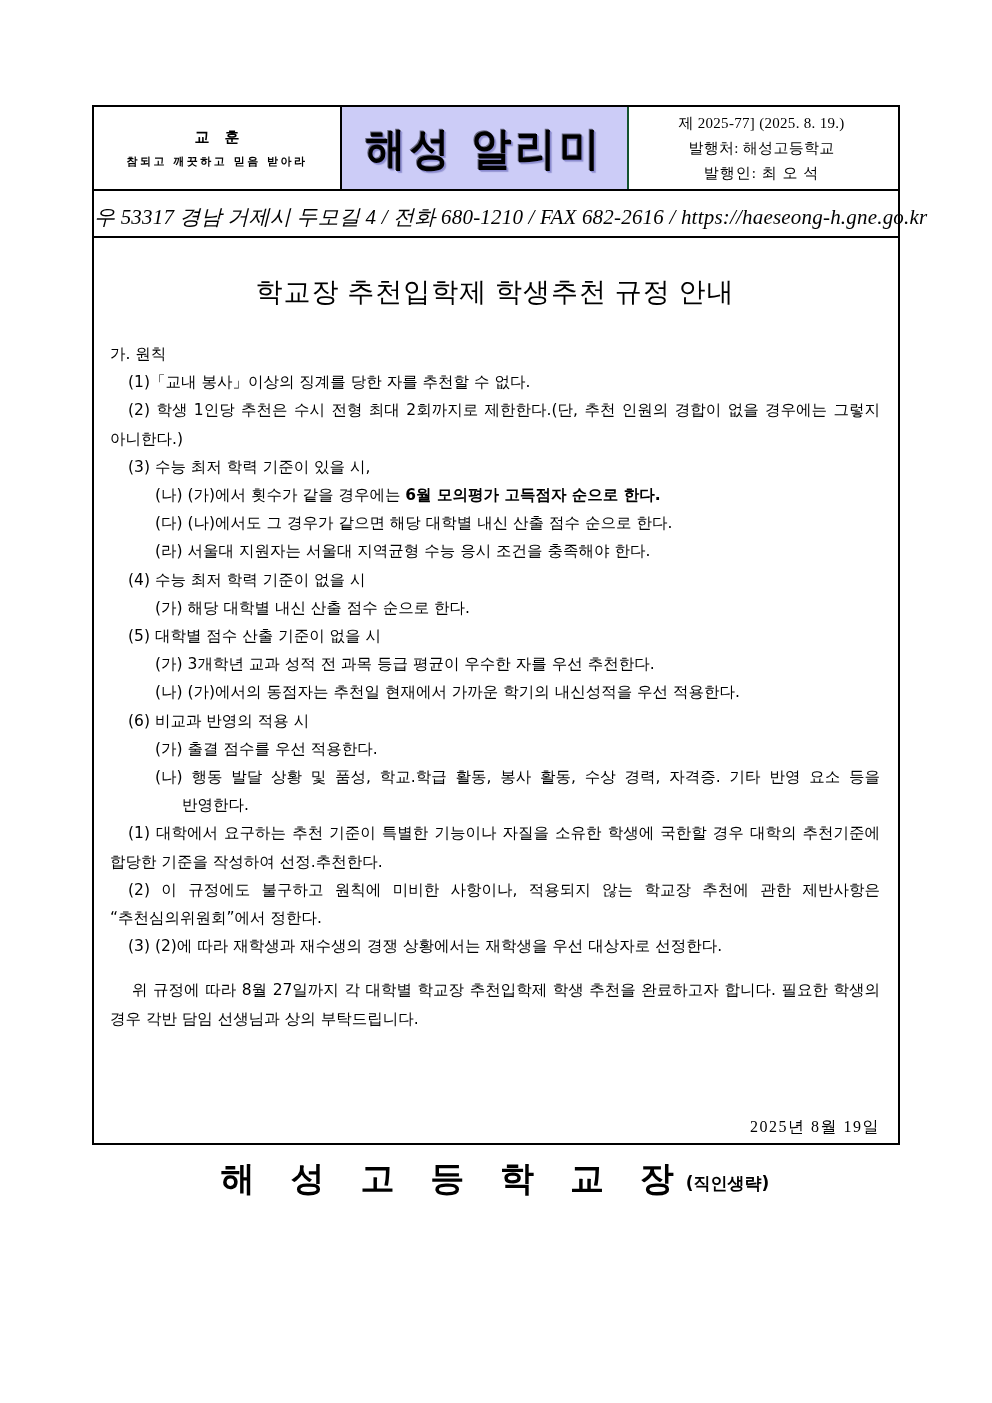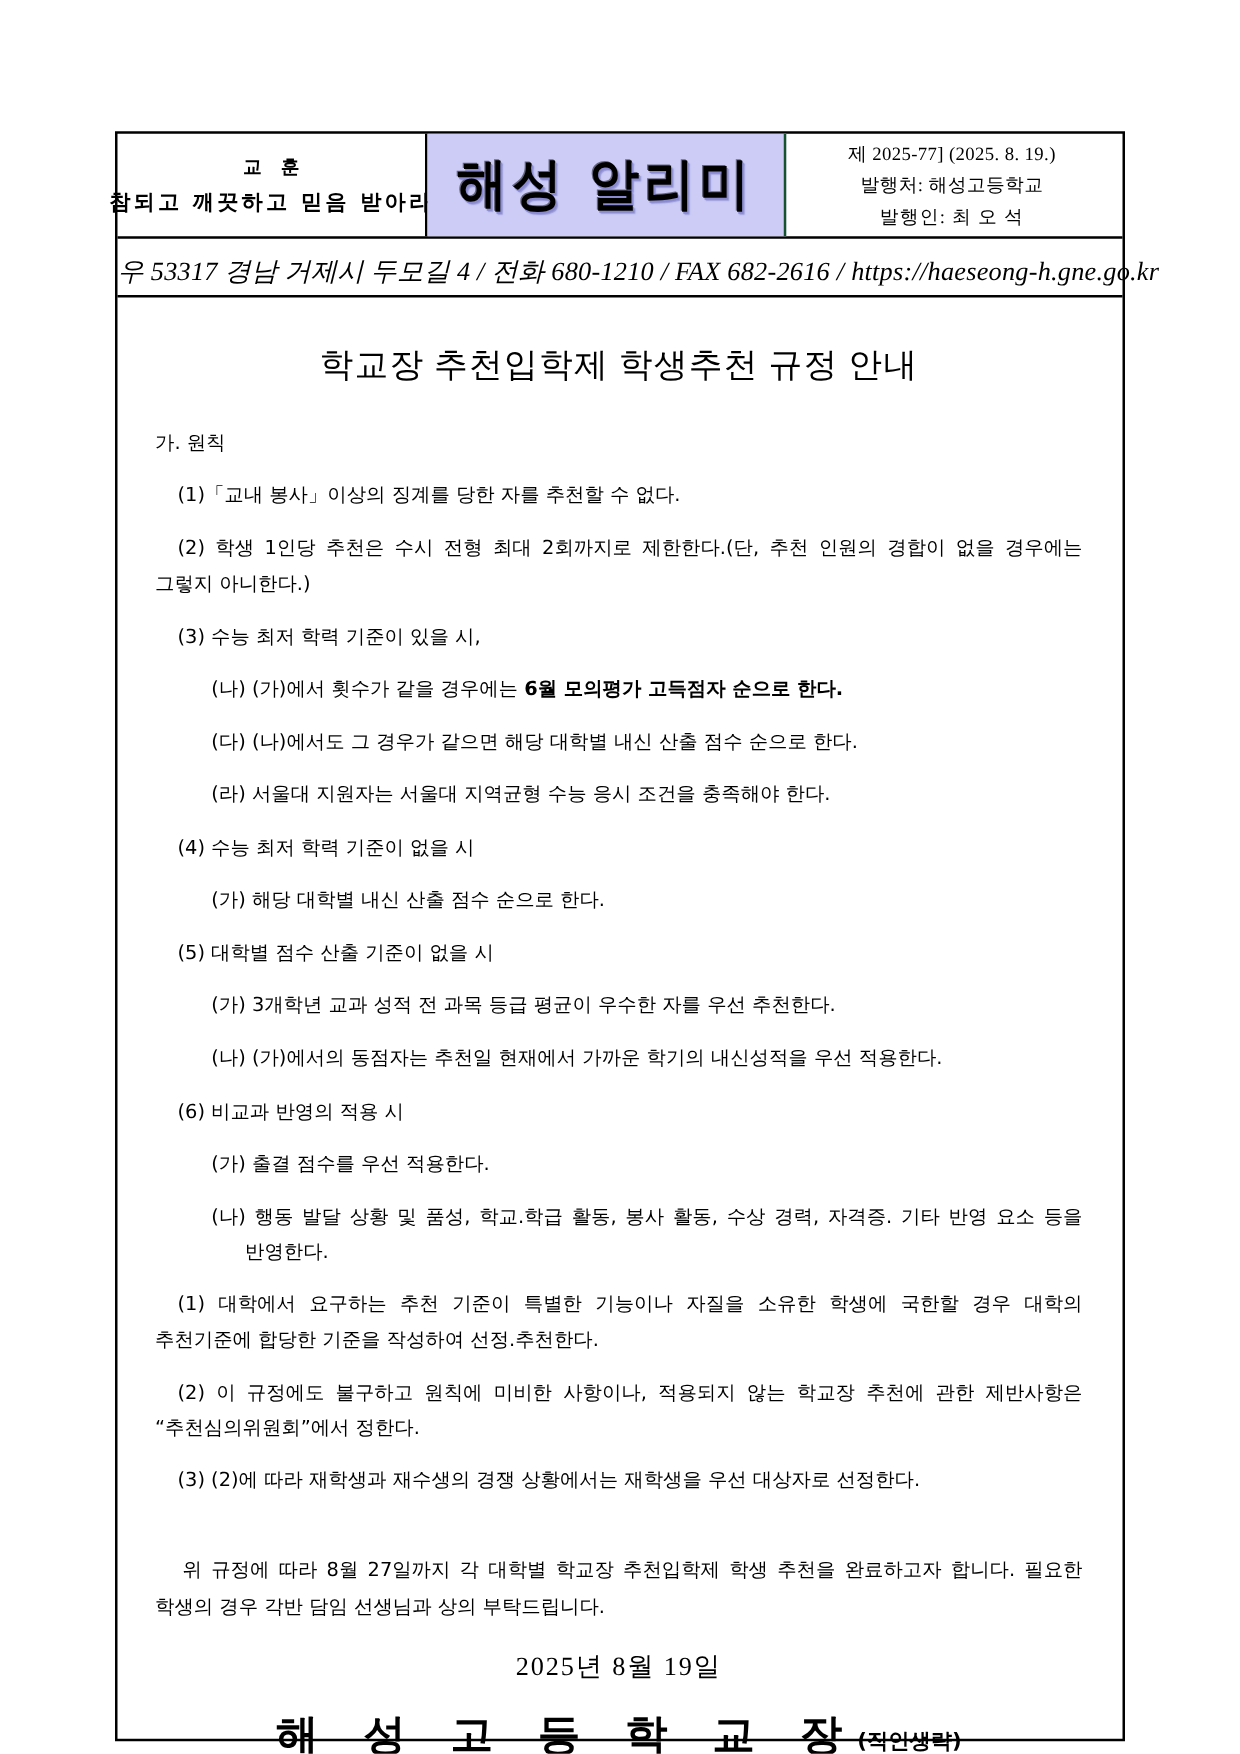--- a/index.html
+++ b/index.html
@@ -14,21 +14,21 @@
     color: #000000;
     position: relative;
     overflow: hidden;
   }
 
   .page {
     position: absolute;
     left: 92px;
     top: 105px;
     width: 808px;
-    height: 1288px;
+    height: 1040px;
     border: 2px solid #000;
     box-sizing: border-box;
     background: #fff;
   }
 
   
   .masthead {
     display: flex;
     align-items: stretch;
     border-bottom: 2px solid #000;
@@ -51,21 +51,21 @@
     font-family: "DejaVu Sans", sans-serif;
     font-weight: bold;
     font-size: 15px;
     letter-spacing: 5px;
     margin-bottom: 7px;
     text-indent: 5px;
   }
   .motto-text {
     font-family: "DejaVu Sans", sans-serif;
     font-weight: bold;
-    font-size: 17px;
+    font-size: 11px;
     letter-spacing: 2.5px;
     white-space: nowrap;
   }
 
   .banner-cell {
     width: 287px;
     background: #ccccf7;
     border-right: 2px solid #14532d;
     justify-content: center;
   }
@@ -123,38 +123,38 @@
     letter-spacing: 1px;
     margin: 14px 0 30px;
   }
 
   .blk {
     font-family: "DejaVu Sans", sans-serif;
     font-size: 15.5px;
     line-height: 1.82;
     text-align: justify;
     text-justify: inter-ideograph;
-    margin: 14px;
+    margin: 0;
     word-break: keep-all;
   }
   .lvl0  { padding-left: 0px;  text-indent: 0; }
   .lvl1  { padding-left: 0px;  text-indent: 18px; }
   .lvl2  { padding-left: 0px;  text-indent: 45px; }
   .lvl2h { padding-left: 72px; text-indent: -27px; }
   .para  { padding-left: 0px;  text-indent: 22px; }
   .b { font-weight: bold; }
 
   .spacer-sm { height: 16px; }
 
   
   .date-line {
-    text-align: center;
-    font-size: 21px;
+    text-align: right;
+    font-size: 16px;
     letter-spacing: 1.5px;
-    margin-top: 20px;
+    margin-top: 84px;
   }
   .signoff {
     text-align: center;
     margin-top: 18px;
     white-space: nowrap;
   }
   .signoff-name {
     font-family: "DejaVu Sans", sans-serif;
     font-weight: bold;
     font-size: 34px;

